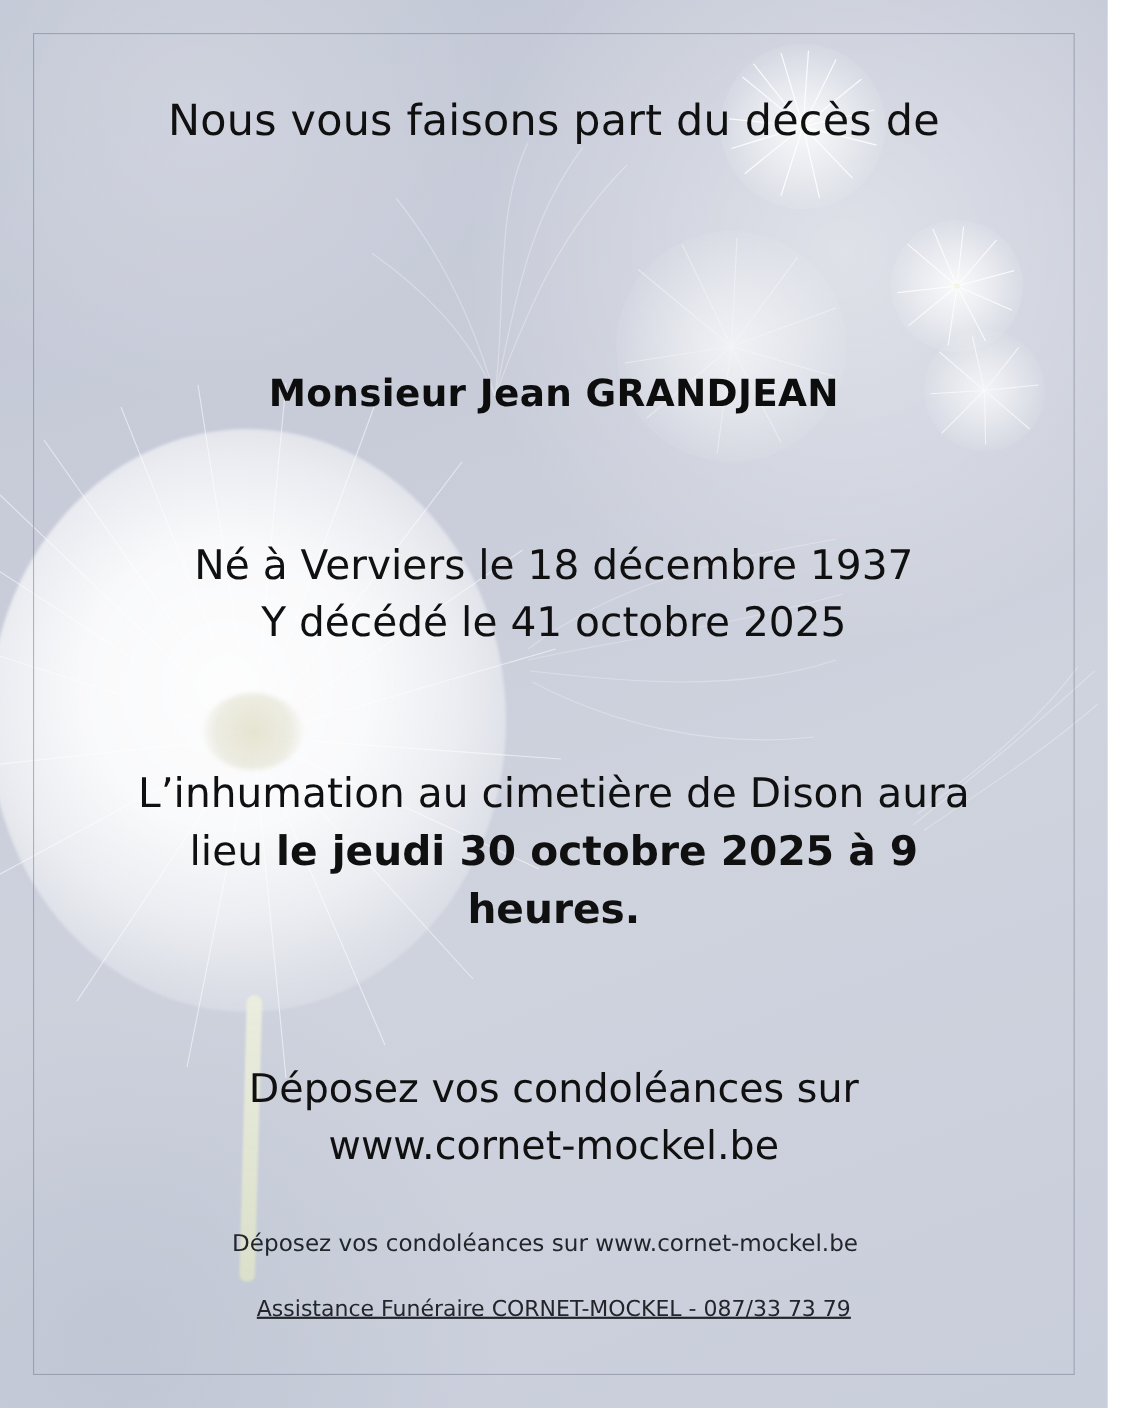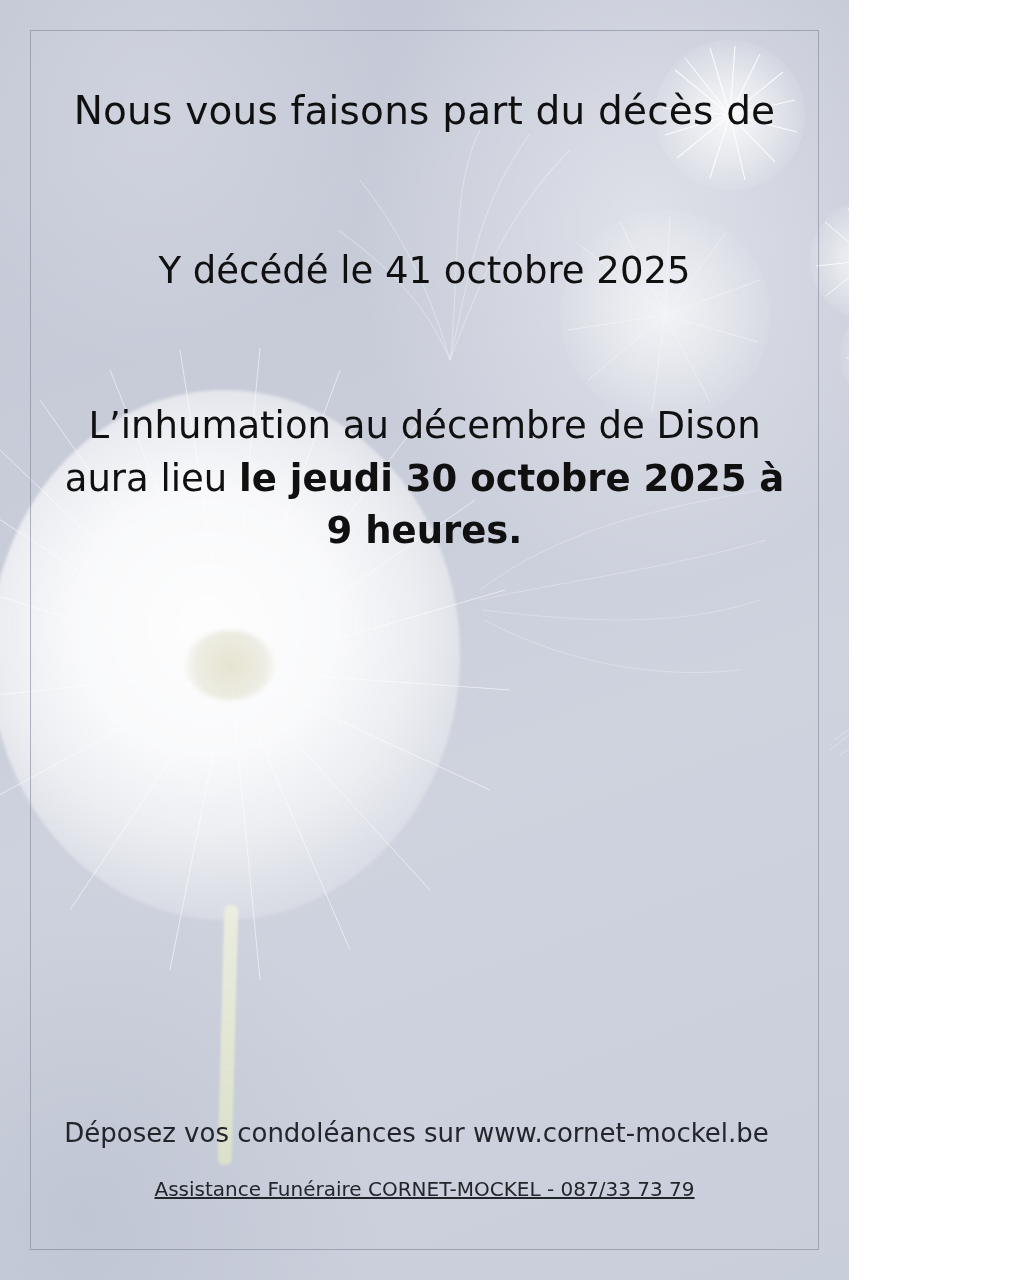--- a/index.html
+++ b/index.html
@@ -9,21 +9,21 @@
   }
   body {
     width: 1029px;
     height: 1280px;
     overflow: hidden;
     font-family: "DejaVu Sans", sans-serif;
   }
 
   .card {
     position: relative;
-    width: 849px;
+    width: 1007px;
     height: 1280px;
     background: linear-gradient(160deg, #c3c8d6 0%, #c8ccd9 30%, #cfd3de 60%, #c9cedb 100%);
     overflow: hidden;
   }
 
   
   .bg-wash {
     position: absolute;
     inset: 0;
     background:
@@ -159,21 +159,21 @@
     font-weight: 400;
     line-height: 1.42;
     color: #101010;
   }
 
   .footer-note {
     position: absolute;
     left: 0;
     right: 16px;
     top: 1118px;
-    font-size: 26px;
+    font-size: 21px;
     color: #22262b;
   }
   .footer-agency {
     position: absolute;
     left: 0;
     right: 0;
     top: 1177px;
     font-size: 20px;
     color: #22262b;
     text-decoration: underline;
@@ -323,28 +323,34 @@
     </svg>
     <div class="puff-core"></div>
     <div class="stem"></div>
   </div>
 
   <div class="frame"></div>
 
   <div class="content">
     <h1 class="headline">Nous vous faisons part du décès de</h1>
 
+    <div class="name">Monsieur Jean GRANDJEAN</div>
 
     <div class="dates">
+      <div>Né à Verviers le 18 décembre 1937</div>
       <div>Y décédé le 41 octobre 2025</div>
     </div>
 
     <div class="burial">
-      <span>L’inhumation au décembre de Dison</span>
+      <span>L’inhumation au cimetière de Dison</span>
       <span>aura lieu </span><b>le jeudi 30 octobre 2025 à 9 heures.</b>
     </div>
 
+    <div class="condolences">
+      <div>Déposez vos condoléances sur</div>
+      <div>www.cornet-mockel.be</div>
+    </div>
 
     <div class="footer-note">Déposez vos condoléances sur www.cornet-mockel.be</div>
     <div class="footer-agency">Assistance Funéraire CORNET-MOCKEL - 087/33 73 79</div>
   </div>
 
 </div>
 
 </body></html>

